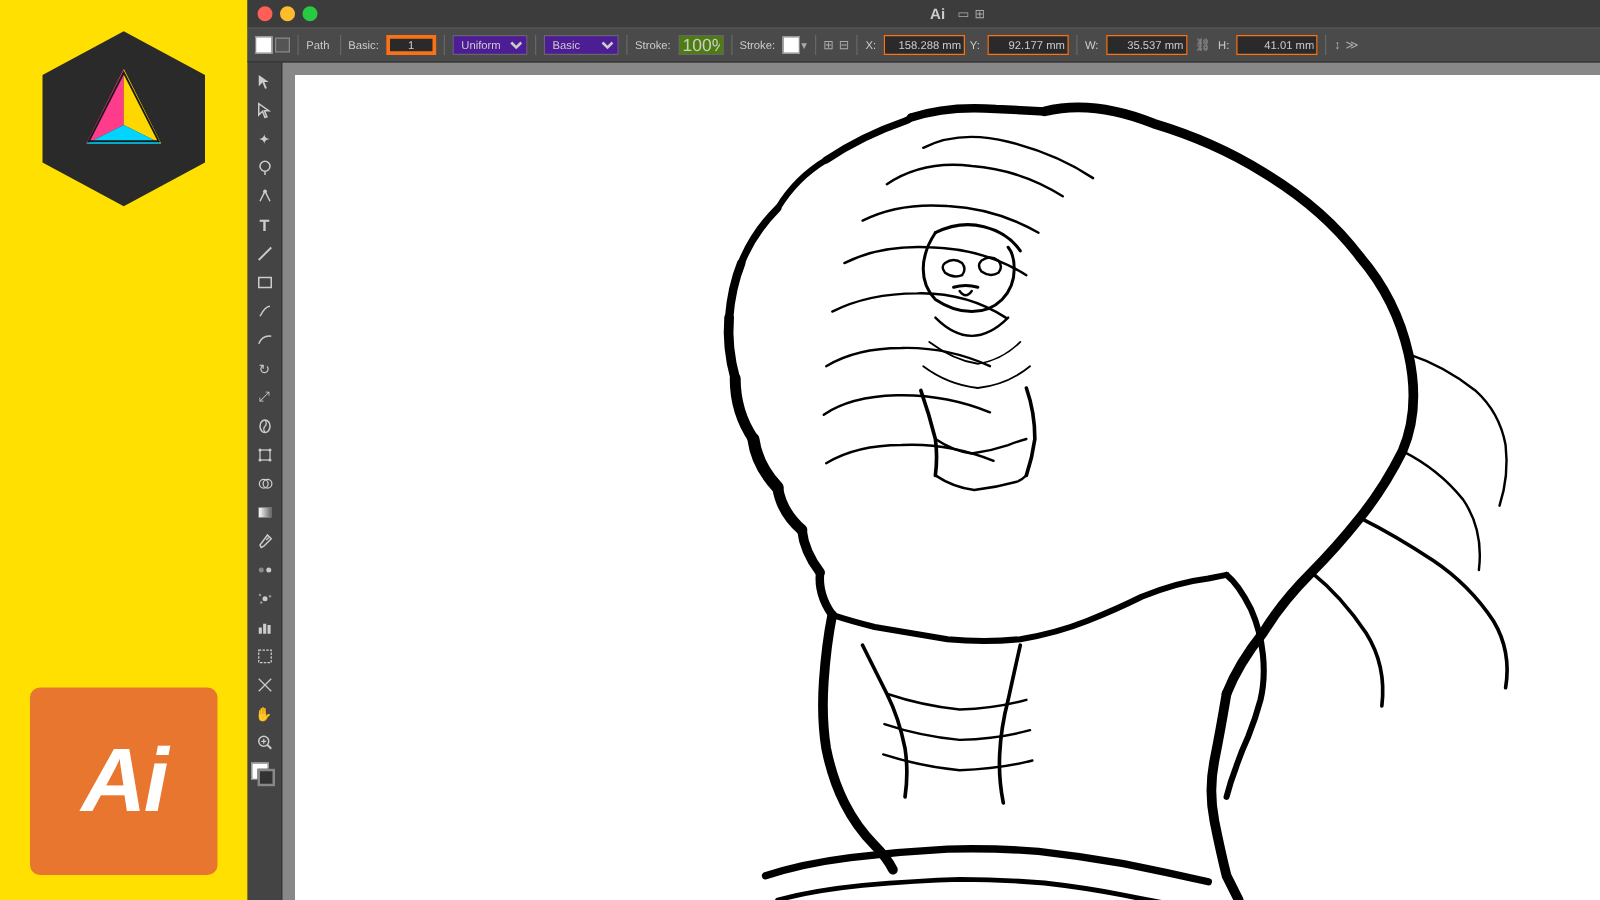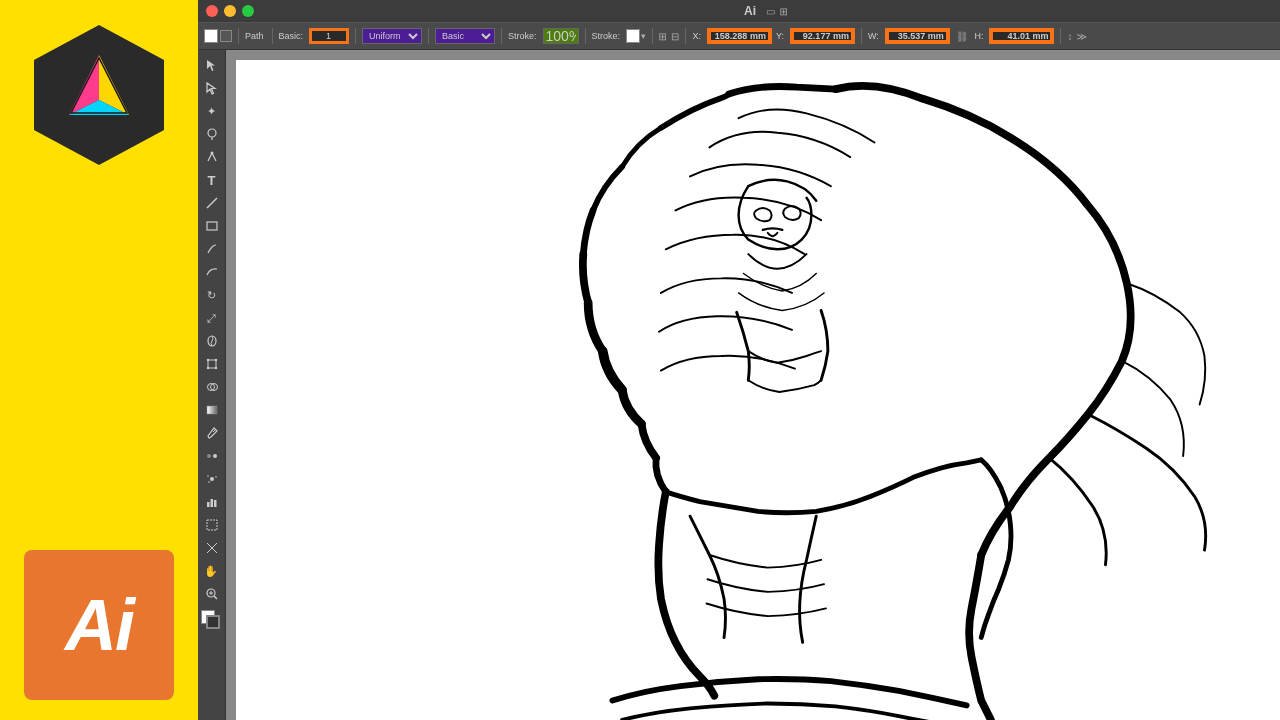--- a/index.html
+++ b/index.html
@@ -207,28 +207,27 @@
     }
 
     .toolbar-label {
       color: #CCCCCC;
       font-size: 9px;
       margin-right: 2px;
     }
 
     .toolbar-num-input {
       background: #2A2A2A;
-      border: 4px solid #f97316;
+      border: 1px solid #f97316;
       color: #CCC;
       font-size: 9px;
       padding: 1px 2px;
       height: 16px;
       width: 65px;
       text-align: right;
-      font-weight: bold;
     }
 
     .toolbar-opacity-input {
       background: #4d7c0f;
       border: 1px solid #666;
       color: #CCC;
       font-size: 14px;
       padding: 1px 2px;
       height: 16px;
       width: 36px;

